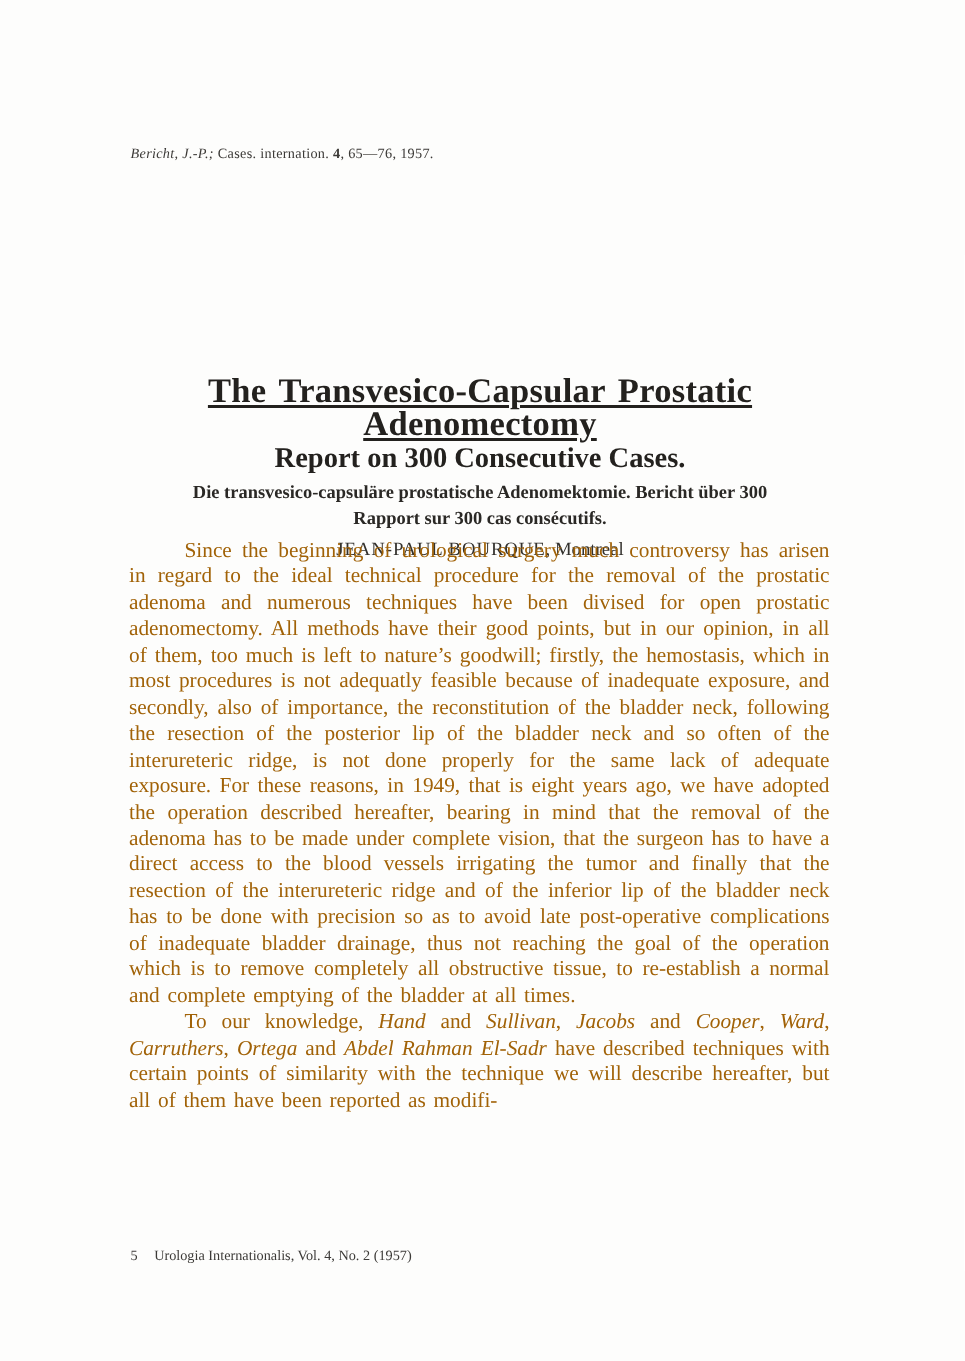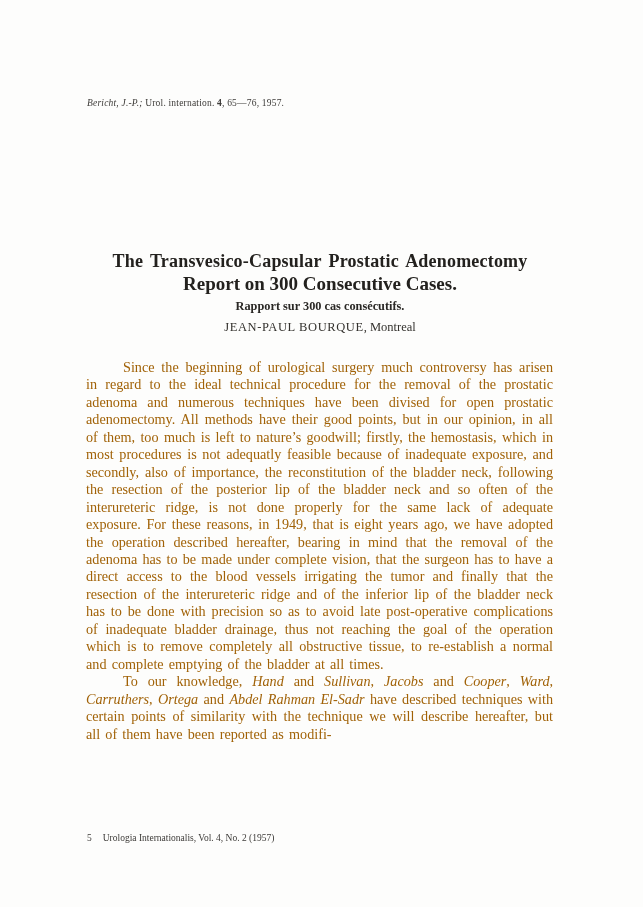--- a/index.html
+++ b/index.html
@@ -29,26 +29,27 @@
   .citation .bold { font-weight: bold; }
   .heading-block {
     position: absolute;
     left: 84px;
     top: 250px;
     width: 472px;
     text-align: center;
   }
   .article-title {
     margin: 0;
-    font-size: 18px;
+    font-size: 23px;
     font-weight: bold;
     line-height: 22px;
     word-spacing: 2.5px;
     letter-spacing: 0.2px;
     color: #23211e;
+    text-decoration: underline;
   }
   .article-subtitle {
     margin: 3px 0 0 0;
     font-size: 19px;
     font-weight: bold;
     line-height: 17px;
     color: #23211e;
   }
   .translated-title {
     margin-top: 6px;
@@ -88,27 +89,28 @@
     white-space: nowrap;
   }
   .footer-imprint .sig { margin-right: 11px; }
 </style>
 </head>
 <body>
 
 <div class="page">
 
   <div class="citation">
-    <span class="it">Bericht, J.-P.; </span><span>Urol. internation. </span><span class="bold">4</span><span>, 65—76, 1957.</span>
+    <span class="it">Bericht, J.-P.; </span><span>Cases. internation. </span><span class="bold">4</span><span>, 65—76, 1957.</span>
   </div>
 
   <div class="heading-block">
     <h1 class="article-title">The Transvesico-Capsular Prostatic Adenomectomy</h1>
     <h2 class="article-subtitle">Report on 300 Consecutive Cases.</h2>
     <div class="translated-title">
+        <div>Die transvesico-capsuläre prostatische Adenomektomie. Bericht über 300</div>
         <div>Rapport sur 300 cas consécutifs.</div>
       </div>
     <div class="author-line">
       <span class="name">JEAN-PAUL BOURQUE</span><span>, Montreal</span>
     </div>
   </div>
 
   <div class="article-body">
     <p>Since the beginning of urological surgery much controversy has arisen in regard to the ideal technical procedure for the removal of the prostatic adenoma and numerous techniques have been divised for open prostatic adenomectomy. All methods have their good points, but in our opinion, in all of them, too much is left to nature’s goodwill; firstly, the hemostasis, which in most procedures is not adequatly feasible because of inadequate exposure, and secondly, also of importance, the reconstitution of the bladder neck, following the resection of the posterior lip of the bladder neck and so often of the interureteric ridge, is not done properly for the same lack of adequate exposure. For these reasons, in 1949, that is eight years ago, we have adopted the operation described hereafter, bearing in mind that the removal of the adenoma has to be made under complete vision, that the surgeon has to have a direct access to the blood vessels irrigating the tumor and finally that the resection of the interureteric ridge and of the inferior lip of the bladder neck has to be done with precision so as to avoid late post-operative complications of inadequate bladder drainage, thus not reaching the goal of the operation which is to remove completely all obstructive tissue, to re-establish a normal and complete emptying of the bladder at all times.</p>
     <p><span>To our knowledge, </span><span style="font-style: italic;">Hand</span><span> and </span><span style="font-style: italic;">Sullivan</span><span>, </span><span style="font-style: italic;">Jacobs</span><span> and </span><span style="font-style: italic;">Cooper</span><span>, </span><span style="font-style: italic;">Ward</span><span>, </span><span style="font-style: italic;">Carruthers</span><span>, </span><span style="font-style: italic;">Ortega</span><span> and </span><span style="font-style: italic;">Abdel Rahman El-Sadr</span><span> have described techniques with certain points of similarity with the technique we will describe hereafter, but all of them have been reported as modifi-</span></p>

